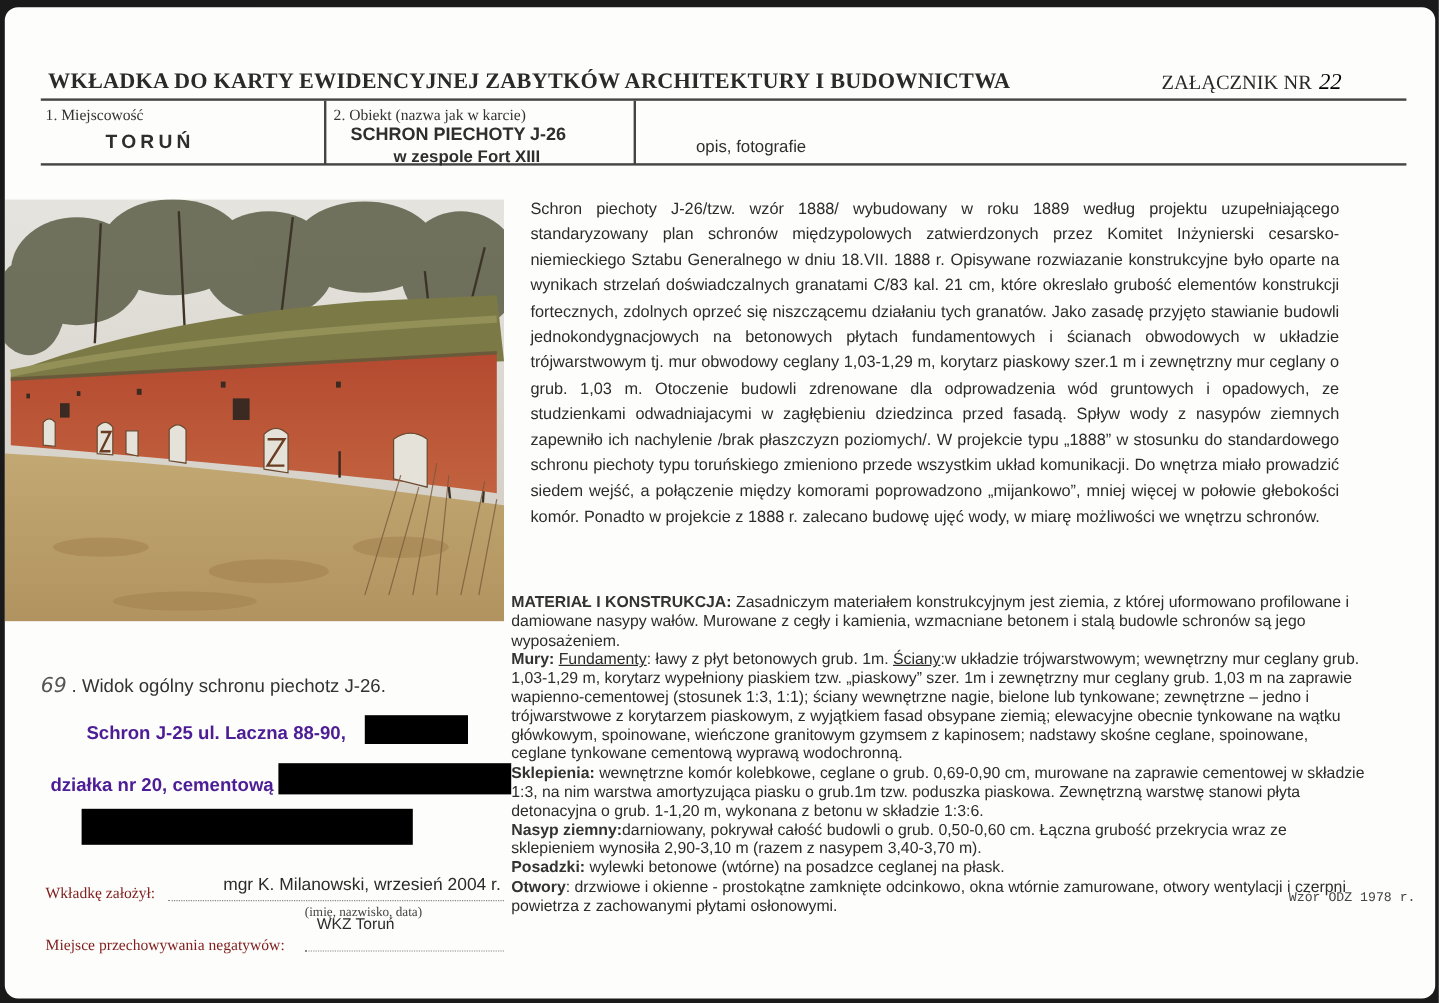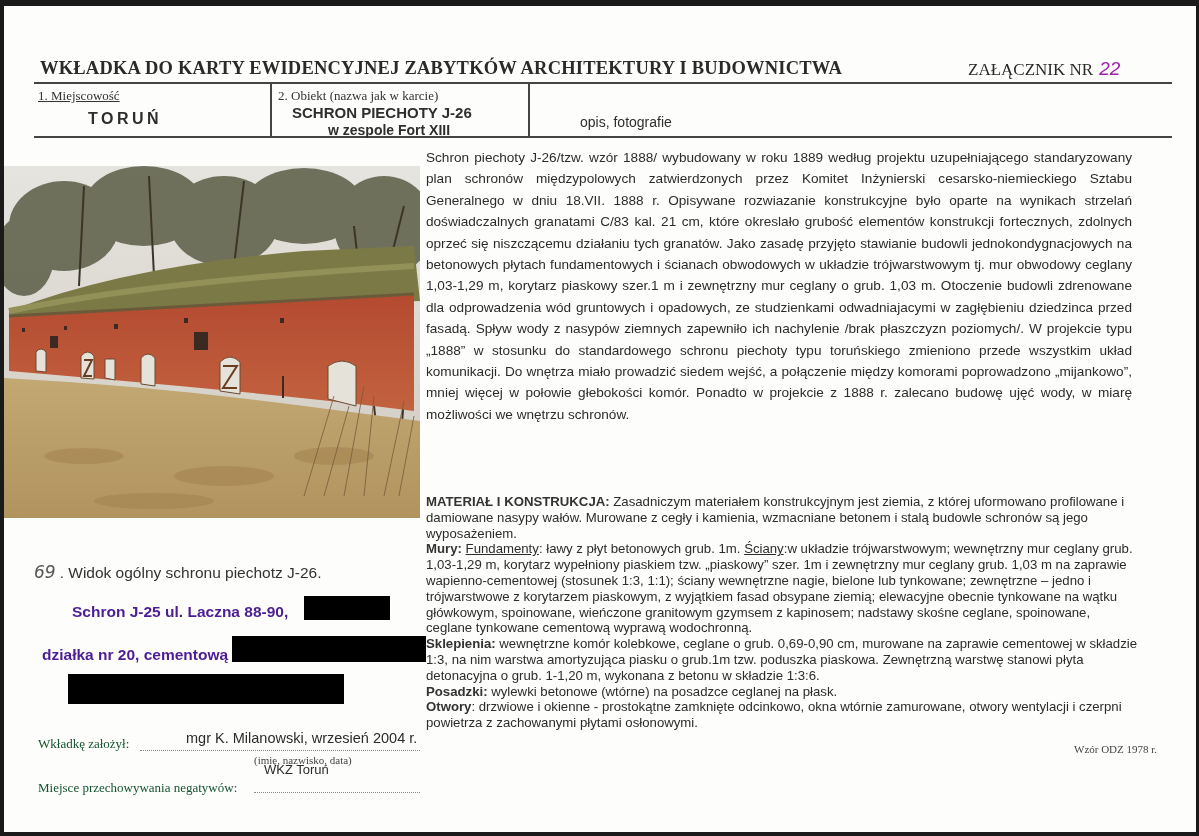--- a/index.html
+++ b/index.html
@@ -1,60 +1,60 @@
 <!DOCTYPE html>
 <html><head>
 <meta charset="utf-8">
 <style>
   html, body { margin:0; padding:0; }
   body { width:1199px; height:836px; background:#1a1a1a; position:relative; overflow:hidden; }
-  .page { position:absolute; left:4px; top:6px; width:1192px; height:826px; background:#fdfdfb; overflow:hidden; }
+  .page { position:absolute; left:4px; top:6px; width:1192px; height:826px; background:#fdfdfb; overflow:hidden;border-radius:11px; }
   .serif { font-family:"Liberation Serif","DejaVu Serif",serif; color:#2a2a2a; }
   .sans { font-family:"Liberation Sans","DejaVu Sans",sans-serif; color:#4c1d95; }
   .hdr-title { position:absolute; left:36px; top:52px; font-size:18.5px; font-weight:bold; letter-spacing:0.2px; }
   .hdr-annex { position:absolute; left:964px; top:52px; font-size:17px; }
-  .hdr-annex .num { font-family:Liberation Sans, sans-serif; font-size:19px; font-style:italic; color:#a21caf; margin-left:6px; font-weight:normal; }
+  .hdr-annex .num { font-family:Liberation Serif, serif; font-size:19px; font-style:italic; color:#000000; margin-left:6px; font-weight:normal; }
   .rule { position:absolute; left:30px; width:1138px; height:2px; background:#444; }
   .vrule { position:absolute; top:78px; width:1.5px; height:53px; background:#444; }
   .cell-label { position:absolute; top:82px; font-size:13px; color:#333; }
   .cell-value { position:absolute; font-weight:bold; font-size:15px; color:#2e2e2e; }
   .photo { position:absolute; left:0; top:160px; width:416px; height:352px; overflow:hidden; }
   .body-text { position:absolute; left:422px; top:141px; width:706px; font-size:13.6px; line-height:21.4px; text-align:justify; color:#2c2c2c; }
-  .body-text p { margin:0; }
+  .body-text p { margin:16px; }
   .dense { position:absolute; left:422px; top:488px; width:712px; font-size:13.2px; line-height:15.8px; color:#2c2c2c; }
   .dense p { margin:0; }
   .dense b { color:#333; }
   .u { text-decoration:underline; }
   .caption { position:absolute; left:30px; top:556px; font-size:15.5px; color:#333; }
   .caption .hw { font-family:"DejaVu Sans",sans-serif; font-style:italic; font-size:17px; color:#555; margin-right:4px; }
   .addr1 { position:absolute; left:68px; top:597px; font-size:15.5px; font-weight:bold; }
   .addr2 { position:absolute; left:38px; top:640px; font-size:15.5px; font-weight:bold; }
   .redact { position:absolute; background:#000; }
-  .foot-label { position:absolute; font-size:13px; color:#14532d; }
+  .foot-label { position:absolute; font-size:13px; color:#7f1d1d; }
   .dots { position:absolute; border-bottom:1px dotted #888; height:0; }
   .foot-value { position:absolute; font-size:14.5px; color:#2b2b2b; }
   .tiny { position:absolute; font-size:11px; color:#444; }
-  .wzor { position:absolute; left:1070px; top:737px; font-size:11px; color:#444; }
+  .wzor { position:absolute; left:1070px; top:737px; font-size:11px; color:#444;font-family:Liberation Mono, monospace; }
 </style>
 </head>
 <body>
 
 <div class="page">
 
   <div class="hdr-title serif">WKŁADKA DO KARTY EWIDENCYJNEJ ZABYTKÓW ARCHITEKTURY I BUDOWNICTWA</div>
   <div class="hdr-annex serif">
     <span>ZAŁĄCZNIK NR</span><span class="num">22</span>
   </div>
 
   <div class="rule" style="top:76px;"></div>
   <div class="rule" style="top:130px;"></div>
   <div class="vrule" style="left:266px;"></div>
   <div class="vrule" style="left:524px;"></div>
 
-  <div class="cell-label serif" style="left:34px;text-decoration:underline;">1. Miejscowość</div>
+  <div class="cell-label serif" style="left:34px;">1. Miejscowość</div>
   <div class="cell-value sans" style="left:84px; top:104px; letter-spacing:3.5px; font-size:16px;">TORUŃ</div>
 
   <div class="cell-label serif" style="left:274px;">2. Obiekt (nazwa jak w karcie)</div>
   <div class="cell-value sans" style="left:288px; top:98px;">SCHRON PIECHOTY J-26</div>
   <div class="cell-value sans" style="left:324px; top:116px; font-size:14px;">w zespole Fort XIII</div>
 
   <div class="cell-value sans" style="left:576px; top:108px; font-weight:normal; font-size:14px;">opis, fotografie</div>
 
   <div class="photo">
     <svg width="416" height="352" viewBox="0 0 416 352">
@@ -134,20 +134,21 @@
   </div>
 
   <div class="body-text sans">
     <p>Schron piechoty J-26/tzw. wzór 1888/ wybudowany w roku 1889 według projektu uzupełniającego standaryzowany plan schronów międzypolowych zatwierdzonych przez Komitet Inżynierski cesarsko-niemieckiego Sztabu Generalnego w dniu 18.VII. 1888 r. Opisywane rozwiazanie konstrukcyjne było oparte na wynikach strzelań doświadczalnych granatami C/83 kal. 21 cm, które okreslało grubość elementów konstrukcji fortecznych, zdolnych oprzeć się niszczącemu działaniu tych granatów. Jako zasadę przyjęto stawianie budowli jednokondygnacjowych na betonowych płytach fundamentowych i ścianach obwodowych w układzie trójwarstwowym tj. mur obwodowy ceglany 1,03-1,29 m, korytarz piaskowy szer.1 m i zewnętrzny mur ceglany o grub. 1,03 m. Otoczenie budowli zdrenowane dla odprowadzenia wód gruntowych i opadowych, ze studzienkami odwadniajacymi w zagłębieniu dziedzinca przed fasadą. Spływ wody z nasypów ziemnych zapewniło ich nachylenie /brak płaszczyzn poziomych/. W projekcie typu „1888” w stosunku do standardowego schronu piechoty typu toruńskiego zmieniono przede wszystkim układ komunikacji. Do wnętrza miało prowadzić siedem wejść, a połączenie między komorami poprowadzono „mijankowo”, mniej więcej w połowie głebokości komór. Ponadto w projekcie z 1888 r. zalecano budowę ujęć wody, w miarę możliwości we wnętrzu schronów.</p>
   </div>
 
   <div class="dense sans">
     <p><b>MATERIAŁ I KONSTRUKCJA:</b><span> Zasadniczym materiałem konstrukcyjnym jest ziemia, z której uformowano profilowane i damiowane nasypy wałów. Murowane z cegły i kamienia, wzmacniane betonem i stalą budowle schronów są jego wyposażeniem.</span></p>
     <p><b>Mury:</b> <span class="u">Fundamenty</span><span>: ławy z płyt betonowych grub. 1m. </span><span class="u">Ściany</span><span>:w układzie trójwarstwowym; wewnętrzny mur ceglany grub. 1,03-1,29 m, korytarz wypełniony piaskiem tzw. „piaskowy” szer. 1m i zewnętrzny mur ceglany grub. 1,03 m na zaprawie wapienno-cementowej (stosunek 1:3, 1:1); ściany wewnętrzne nagie, bielone lub tynkowane; zewnętrzne – jedno i trójwarstwowe z korytarzem piaskowym, z wyjątkiem fasad obsypane ziemią; elewacyjne obecnie tynkowane na wątku główkowym, spoinowane, wieńczone granitowym gzymsem z kapinosem; nadstawy skośne ceglane, spoinowane, ceglane tynkowane cementową wyprawą wodochronną.</span></p>
     <p><b>Sklepienia:</b><span> wewnętrzne komór kolebkowe, ceglane o grub. 0,69-0,90 cm, murowane na zaprawie cementowej w składzie 1:3, na nim warstwa amortyzująca piasku o grub.1m tzw. poduszka piaskowa. Zewnętrzną warstwę stanowi płyta detonacyjna o grub. 1-1,20 m, wykonana z betonu w składzie 1:3:6.</span></p>
+    <p><b>Nasyp ziemny:</b><span>darniowany, pokrywał całość budowli o grub. 0,50-0,60 cm. Łączna grubość przekrycia wraz ze sklepieniem wynosiła 2,90-3,10 m (razem z nasypem 3,40-3,70 m).</span></p>
     <p><b>Posadzki:</b><span> wylewki betonowe (wtórne) na posadzce ceglanej na płask.</span></p>
     <p><b>Otwory</b><span>: drzwiowe i okienne - prostokątne zamknięte odcinkowo, okna wtórnie zamurowane, otwory wentylacji i czerpni powietrza z zachowanymi płytami osłonowymi.</span></p>
   </div>
 
   <div class="caption sans">
     <span class="hw">69</span><span>. Widok ogólny schronu piechotz J-26.</span>
   </div>
 
   <div class="addr1 sans">Schron J-25 ul. Laczna 88-90,</div>
   <div class="redact" style="left:300px; top:590px; width:86px; height:24px;"></div>

